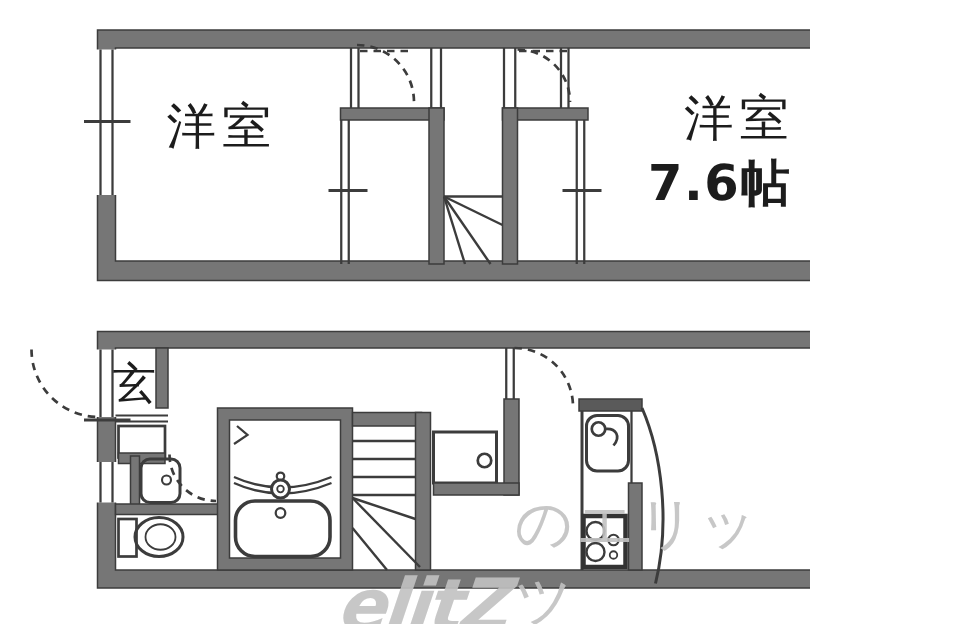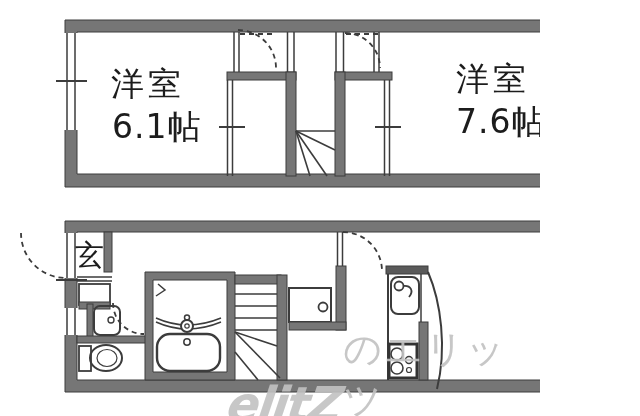--- a/index.html
+++ b/index.html
@@ -7,21 +7,21 @@
     position:relative;width:540px;height:416px;background:#ffffff;overflow:hidden;
     font-family:"DejaVu Sans",sans-serif;
   }
   #plan-svg{position:absolute;left:0;top:0;}
   .lbl{position:absolute;color:#1c1c1c;line-height:1;white-space:nowrap;}
   .room-type{font-size:33px;letter-spacing:4px;}
   .room-size{font-size:33px;letter-spacing:1px;}
   .lbl-room1-type{left:111px;top:67px;}
   .lbl-room1-size{left:112px;top:110px;}
   .lbl-room2-type{left:456px;top:62px;}
-  .lbl-room2-size{left:456px;top:105px;}
+  .lbl-room2-size{left:432px;top:105px;font-weight:bold;}
   .lbl-genkan{left:75px;top:241px;font-size:29px;}
   .lbl-dk{left:449px;top:284px;font-size:33px;letter-spacing:1px;}
   #watermark{
     position:absolute;left:228px;top:324px;display:flex;align-items:flex-end;
     color:#c2c2c2;opacity:0.9;pointer-events:none;z-index:5;
   }
   #watermark .wm-logo{
     font-size:48px;font-style:italic;font-weight:bold;letter-spacing:-2px;
     transform:skewX(-8deg);line-height:1;
   }
@@ -177,21 +177,20 @@
           <circle cx="397" cy="368" r="6" stroke-width="1.6"></circle>
           <circle cx="409" cy="360" r="3.5" stroke-width="1.4"></circle>
           <circle cx="409" cy="370" r="2.5" stroke-width="1.2"></circle>
         </g>
         <path d="M428,272 C441,302 447,348 437,389" stroke-width="2"></path>
       </g>
     </g>
   </svg>
 
   <div class="lbl room-type lbl-room1-type">洋室</div>
-  <div class="lbl room-size lbl-room1-size">6.1帖</div>
 
   <div class="lbl room-type lbl-room2-type">洋室</div>
   <div class="lbl room-size lbl-room2-size">7.6帖</div>
 
   <div class="lbl lbl-genkan">玄</div>
 
 
   <div id="watermark">
     <span class="wm-logo">elitZ</span>
     <span class="wm-name">のエリッツ</span>

